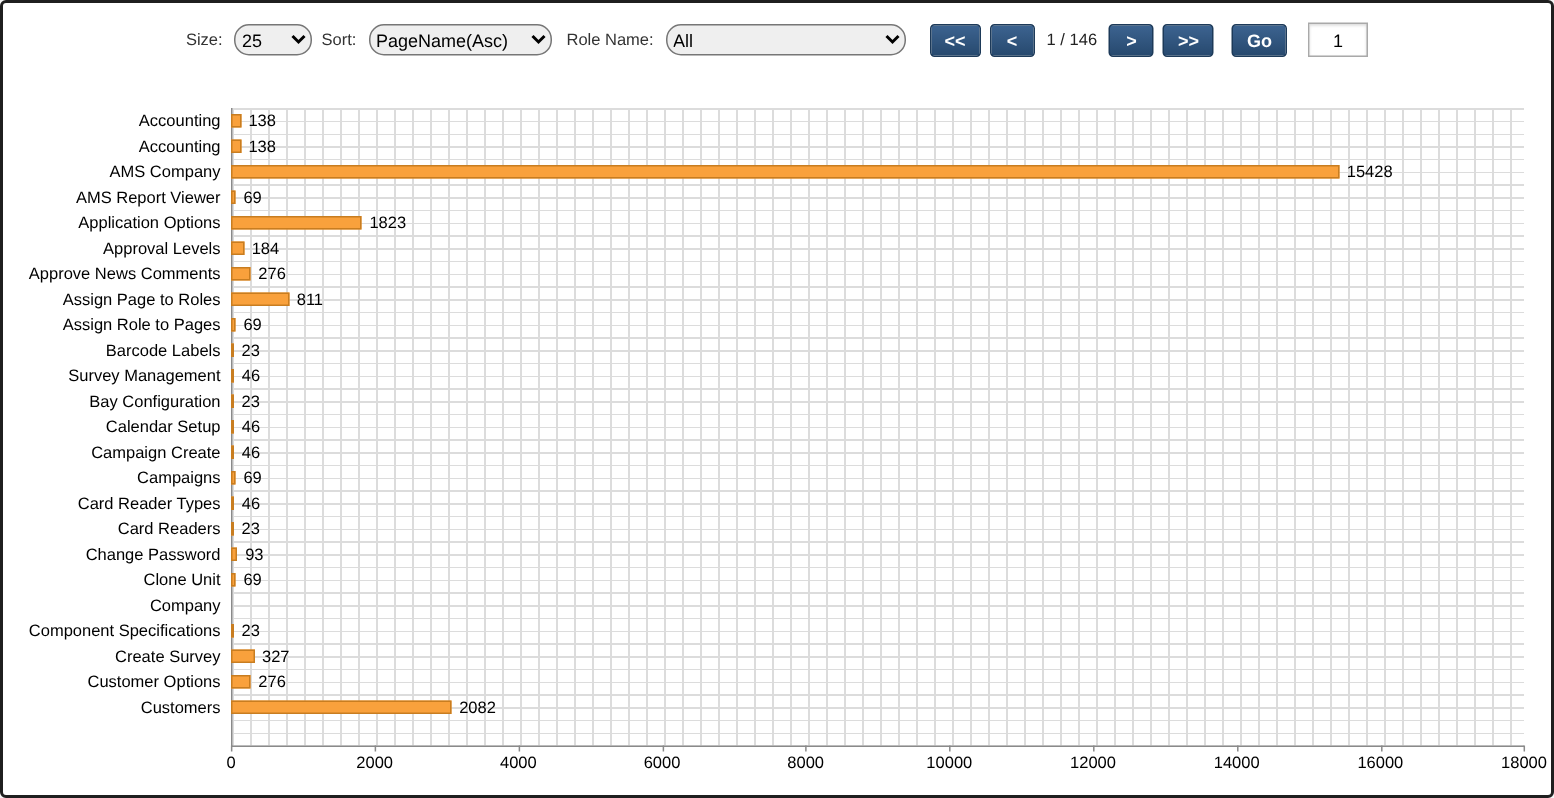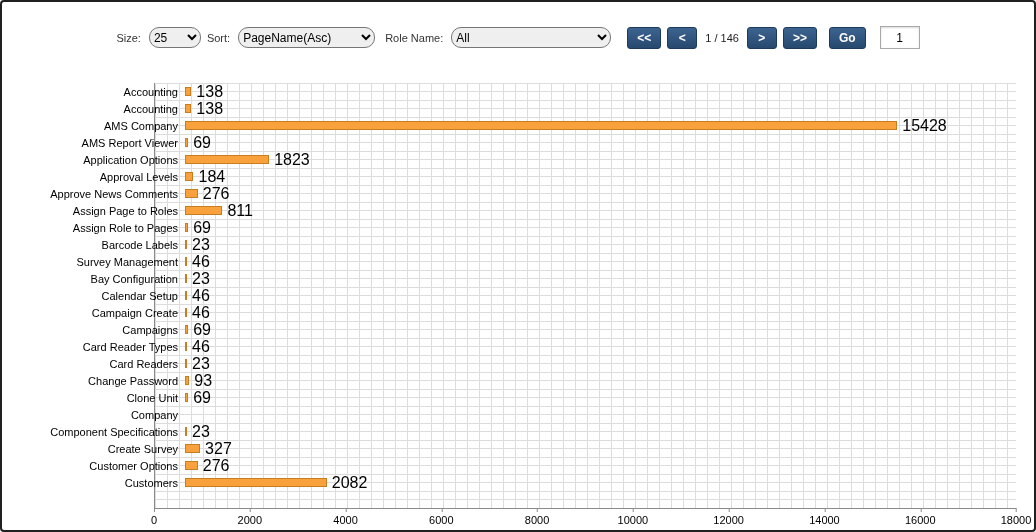--- a/index.html
+++ b/index.html
@@ -4,26 +4,26 @@
 <style>
   html,body{margin:0;padding:0;background:#f5f5f5;font-family:"Liberation Sans",sans-serif;}
   .window{
     width:1036px;height:532px;box-sizing:border-box;margin:0 auto;
     background:#ffffff;border:2px solid #1f1f1f;border-radius:4px;
     position:relative;overflow:hidden;
   }
   
   .toolbar{
     display:flex;align-items:center;justify-content:center;
-    gap:6px;padding:24px 8px 6px 8px;font-size:11px;color:#333;
+    gap:6px;padding:13px 8px 6px 8px;font-size:11px;color:#333;
   }
   .lbl{margin-right:2px;white-space:nowrap;}
   .sel{font-size:12px;height:21px;font-family:"Liberation Sans",sans-serif;border-radius:10px;}
   .sel-size{width:52px;}
-  .sel-sort{width:137px;margin-right:4px;}
+  .sel-sort{width:122px;margin-right:4px;}
   .sel-role{width:160px;margin-right:10px;}
   .nav{
     background:linear-gradient(#3c6390,#27496e);
     border:1px solid #1d3a59;color:#fff;font-weight:bold;font-size:12px;
     padding:3px 9px;border-radius:3px;cursor:pointer;
     font-family:"Liberation Sans",sans-serif;min-width:30px;
   }
   .pageind{font-size:11px;color:#222;white-space:nowrap;margin:0 2px;}
   .go{margin-left:6px;}
   .pagein{
@@ -34,29 +34,29 @@
   
   .chart{position:relative;margin-top:28px;}
   .plot{position:relative;height:460px;}
   .gridbg{
     position:absolute;left:152px;right:18px;top:0;height:425px;
     border-left:1px solid #8a8a8a;border-bottom:1px solid #8a8a8a;
     background-image:
       repeating-linear-gradient(to right,#dcdcdc 0 1px,transparent 1px 12px),
       repeating-linear-gradient(to bottom,#dcdcdc 0 1px,transparent 1px 8.5px);
   }
-  .rows{position:absolute;left:0;right:18px;top:0;display:flex;flex-direction:column;padding-left:31px;}
+  .rows{position:absolute;left:0;right:18px;top:0;display:flex;flex-direction:column;}
   .row{display:flex;height:17px;align-items:center;}
   .cat{
     width:152px;box-sizing:border-box;padding-right:7px;text-align:right;
     font-size:11px;color:#000;white-space:nowrap;overflow:hidden;
   }
   .track{flex:1;position:relative;height:100%;display:flex;align-items:center;}
   .bar{height:9px;box-sizing:border-box;border:1px solid #c87d20;min-width:2px;}
-  .val{font-size:16px;color:#000;margin-left:5px;white-space:nowrap;}
+  .val{font-size:11px;color:#000;margin-left:5px;white-space:nowrap;}
   .xaxis{position:absolute;left:152px;right:18px;top:428px;height:18px;}
   .xaxis span{
     position:absolute;transform:translateX(-50%);font-size:11px;color:#000;top:3px;
   }
   .xaxis span::before{
     content:'';position:absolute;left:50%;top:-6px;width:1px;height:4px;background:#8a8a8a;
   }
 </style>
 </head>
 <body>

